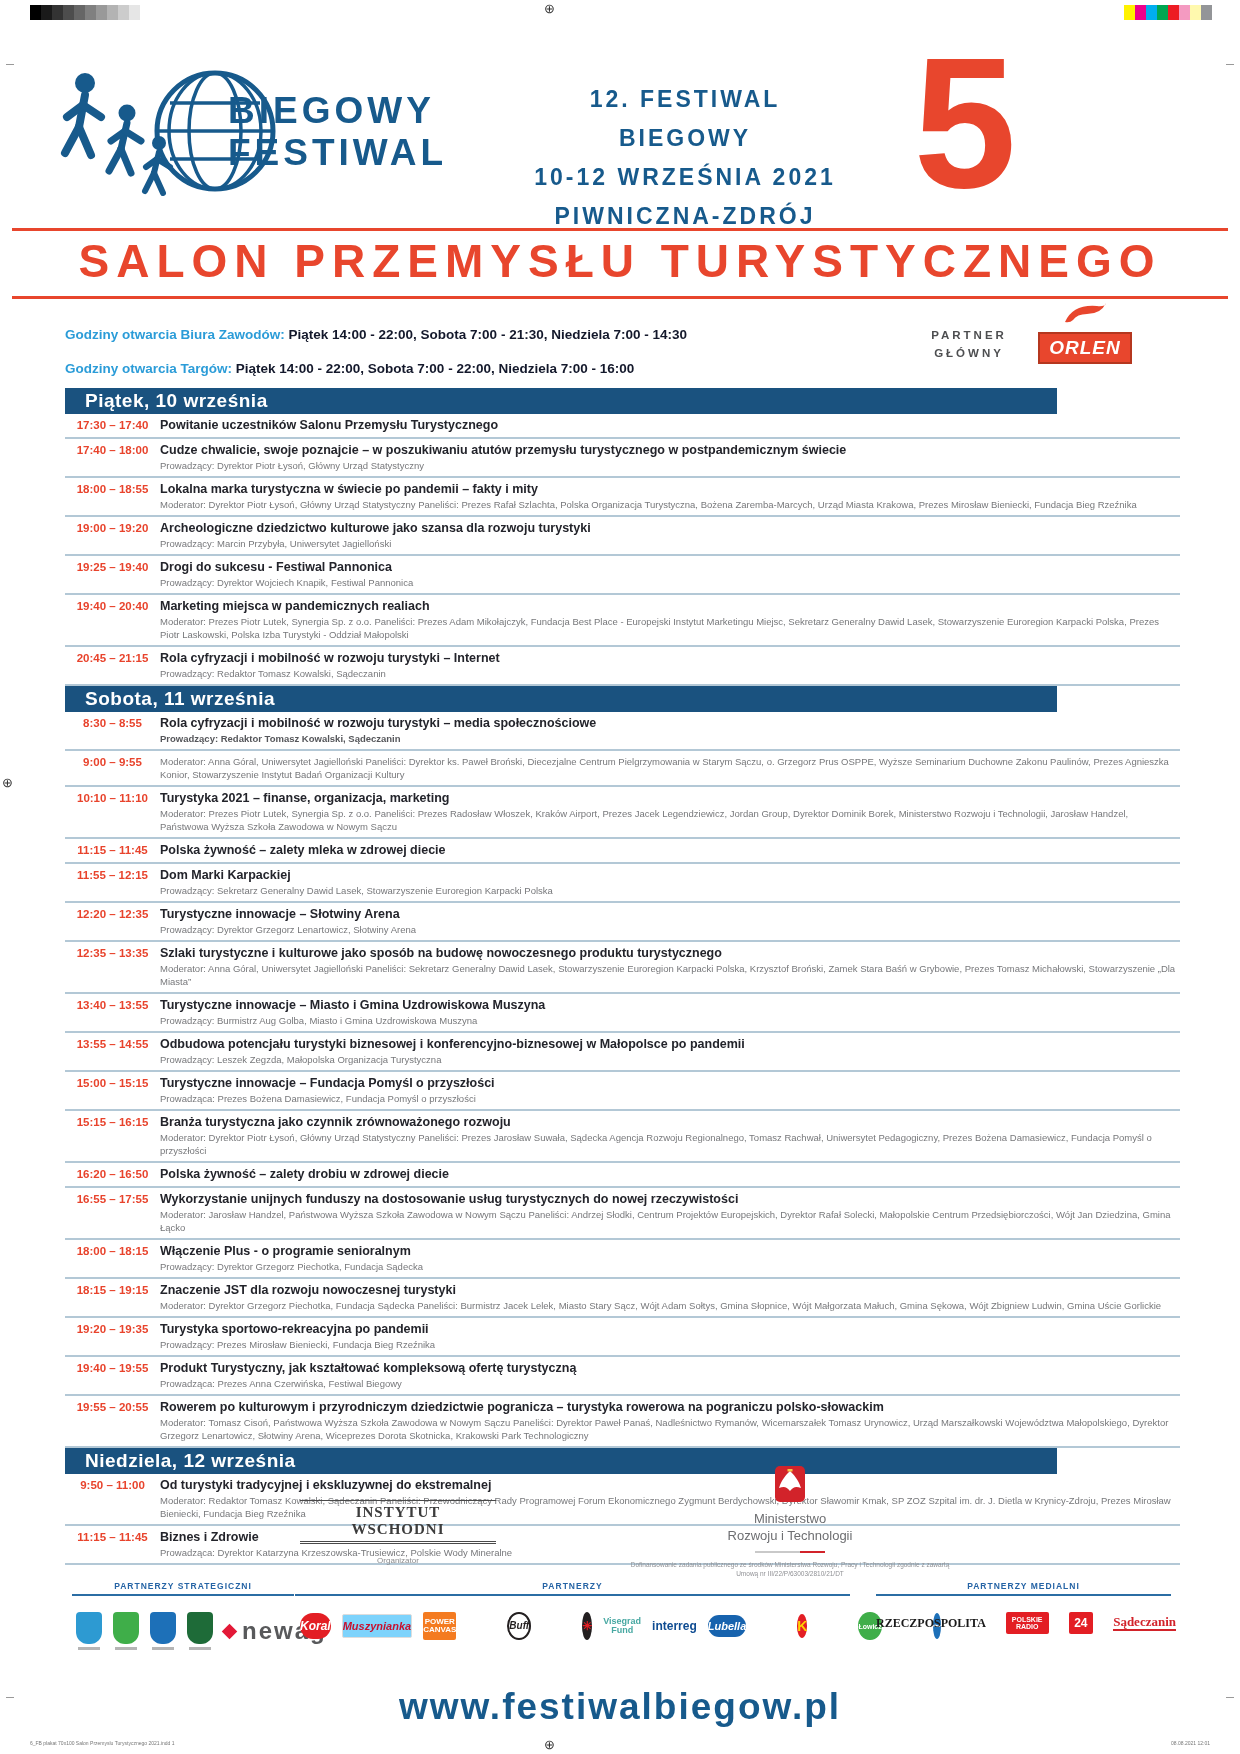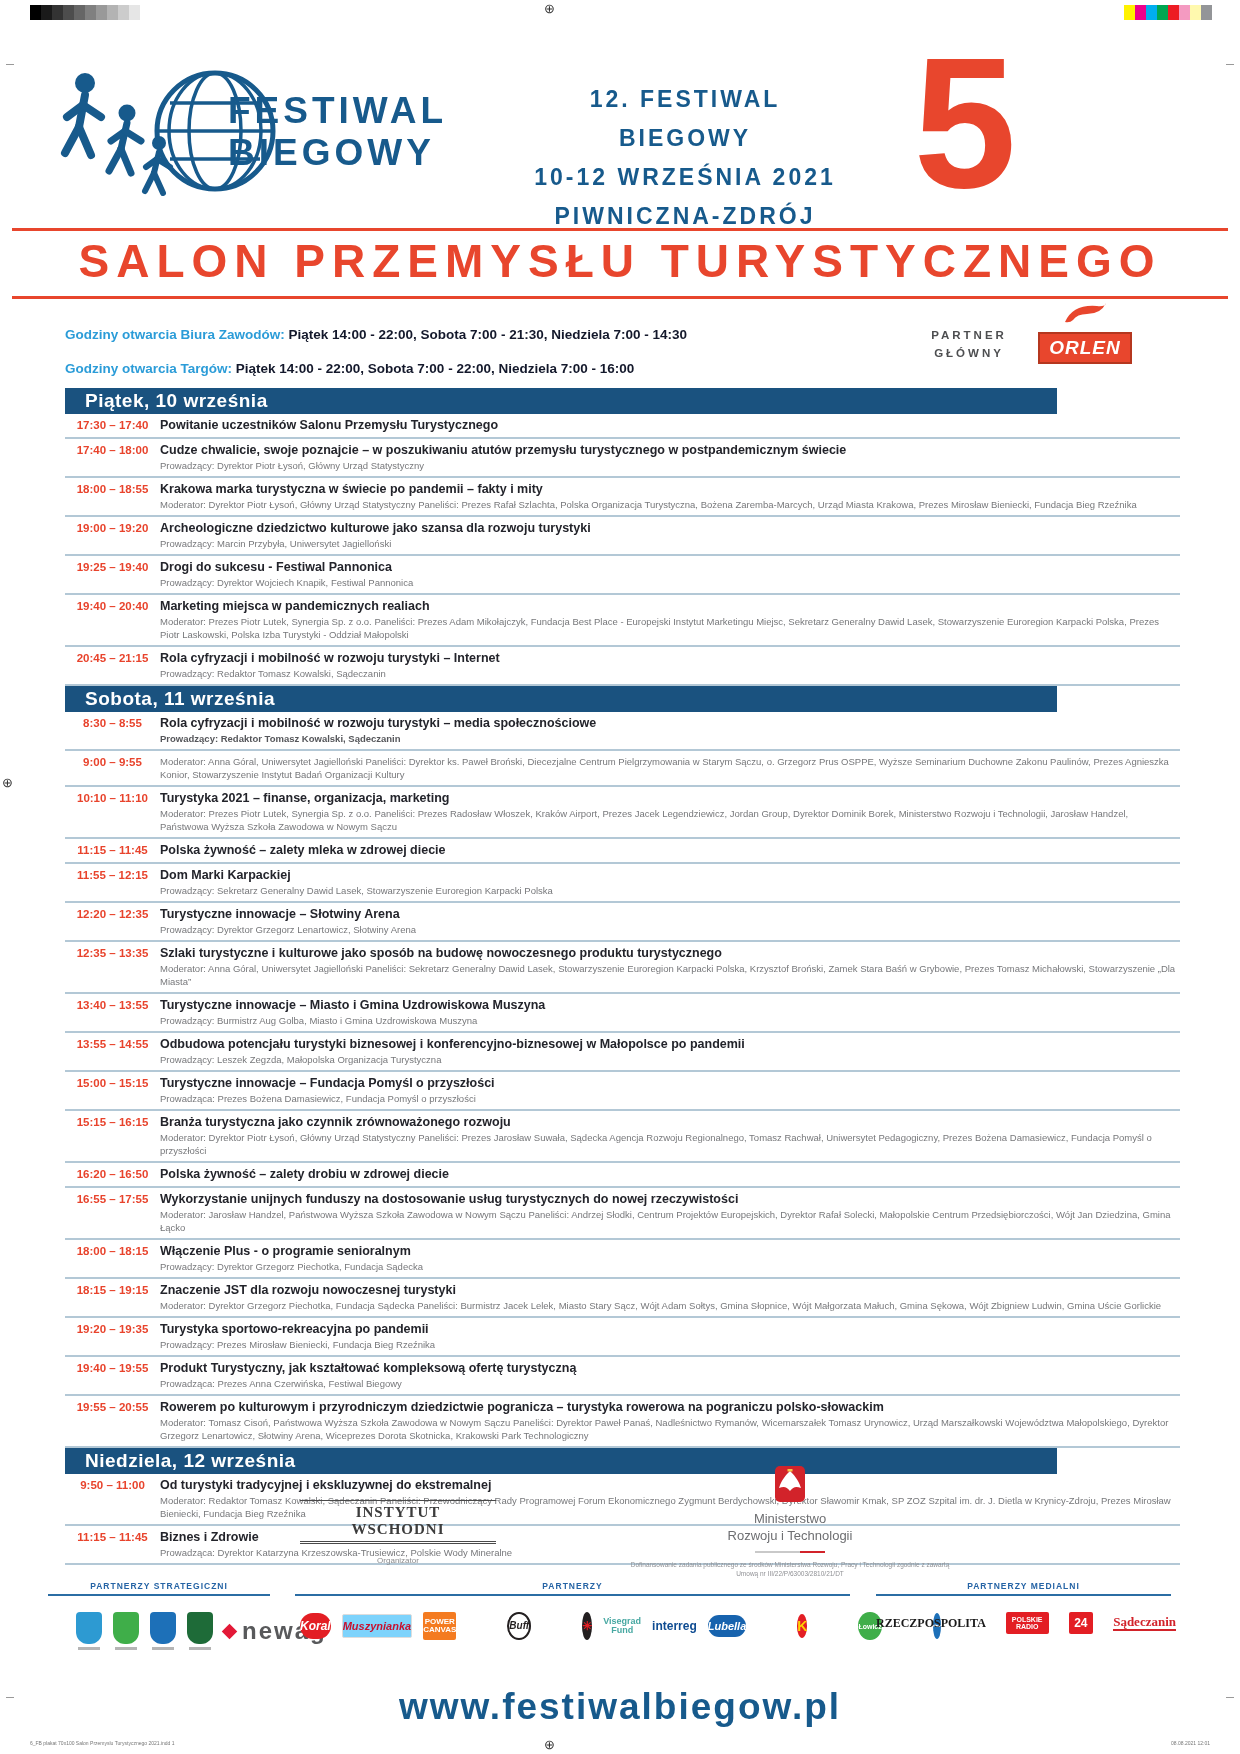--- a/index.html
+++ b/index.html
@@ -59,21 +59,21 @@
   .ministry{position:absolute;left:640px;top:1466px;width:300px;text-align:center;}
   .ministry-name{margin-top:4px;font-size:13px;color:#6d6e71;line-height:17px;}
   .ministry-line{width:70px;height:2px;margin:7px auto 0;background:linear-gradient(to right,#c9c9c9 65%,#d2232a 65%);}
   .ministry-caption{position:absolute;left:590px;top:1560px;width:400px;text-align:center;
                     font-size:6.5px;color:#909195;line-height:9px;}
 
   
   .sec{position:absolute;top:1581px;text-align:center;}
   .sec .lbl{font-size:8.5px;font-weight:bold;color:#2664a5;letter-spacing:1px;}
   .sec .ln{height:2px;background:#2b6da4;margin-top:3px;}
-  #sec-strategic{left:48px;width:222px;}
+  #sec-strategic{left:72px;width:222px;}
   #sec-partners{left:295px;width:555px;}
   #sec-media{left:876px;width:295px;}
 
   .logos-row{position:absolute;display:flex;align-items:center;}
   #strategic-logos{left:76px;top:1612px;gap:11px;}
   #partner-logos{left:300px;top:1612px;width:560px;gap:11px;}
   #media-logos{left:876px;top:1612px;width:300px;gap:20px;}
   .crest-wrap{display:flex;flex-direction:column;align-items:center;gap:3px;}
   .capbar{width:22px;height:3px;background:#b5b5b5;}
   .logo{display:inline-flex;align-items:center;justify-content:center;font-weight:bold;
@@ -159,22 +159,22 @@
         <circle cx="104" cy="88" r="7" fill="#175a8c" stroke="none"></circle>
         <line x1="104" y1="97" x2="99" y2="118"></line>
           <line x1="99" y1="118" x2="90" y2="136"></line>
         <line x1="99" y1="118" x2="108" y2="138"></line>
           <line x1="102" y1="104" x2="91" y2="112"></line>
           <line x1="102" y1="104" x2="115" y2="112"></line>
       </g>
     </svg>
   </div>
   <div class="logo-text">
+    <div>BIEGOWY</div>
     <div>FESTIWAL</div>
-    <div>BIEGOWY</div>
   </div>
   <div class="event-block">
     <div>12. FESTIWAL BIEGOWY</div>
     <div>10-12 WRZEŚNIA 2021</div>
     <div>PIWNICZNA-ZDRÓJ</div>
   </div>
   <div class="page-number">5</div>
 
   <div class="rule" style="top:228px;"></div>
   <div class="main-title">SALON PRZEMYSŁU TURYSTYCZNEGO</div>
@@ -213,21 +213,21 @@
     <div class="time">17:40 – 18:00</div>
     <div class="info">
       <div class="s-title">Cudze chwalicie, swoje poznajcie – w poszukiwaniu atutów przemysłu turystycznego w postpandemicznym świecie</div>
       <div class="s-sub">Prowadzący: Dyrektor Piotr Łysoń, Główny Urząd Statystyczny</div>
     </div>
   </div>
 
   <div class="row">
     <div class="time">18:00 – 18:55</div>
     <div class="info">
-      <div class="s-title">Krakowa marka turystyczna w świecie po pandemii – fakty i mity</div>
+      <div class="s-title">Lokalna marka turystyczna w świecie po pandemii – fakty i mity</div>
       <div class="s-sub">Moderator: Dyrektor Piotr Łysoń, Główny Urząd Statystyczny Paneliści: Prezes Rafał Szlachta, Polska Organizacja Turystyczna, Bożena Zaremba-Marcych, Urząd Miasta Krakowa, Prezes Mirosław Bieniecki, Fundacja Bieg Rzeźnika</div>
     </div>
   </div>
 
   <div class="row">
     <div class="time">19:00 – 19:20</div>
     <div class="info">
       <div class="s-title">Archeologiczne dziedzictwo kulturowe jako szansa dla rozwoju turystyki</div>
       <div class="s-sub">Prowadzący: Marcin Przybyła, Uniwersytet Jagielloński</div>
     </div>

